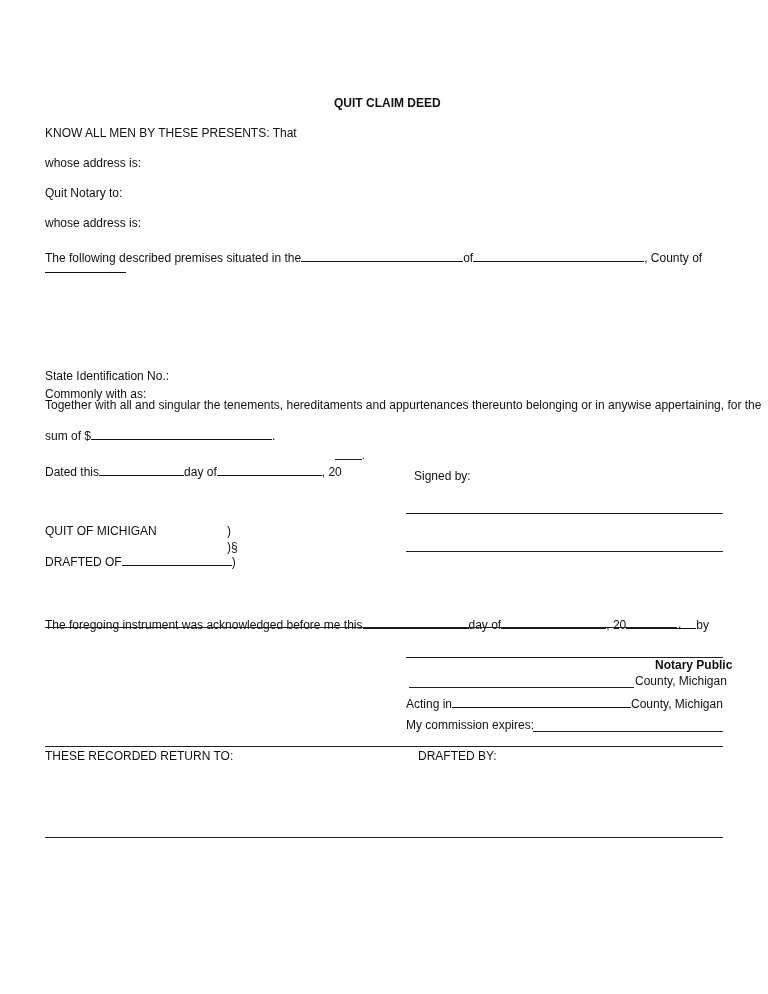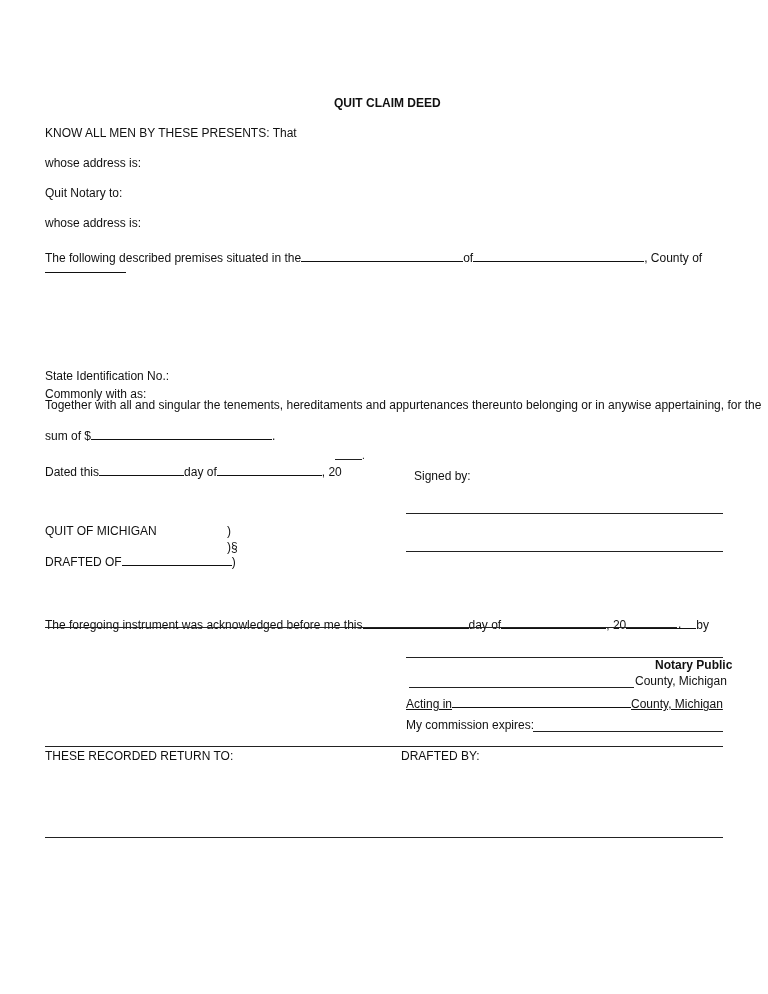--- a/index.html
+++ b/index.html
@@ -58,24 +58,24 @@
   <div class="abs" style="left:45px; top:617px;">
     <span>The foregoing instrument was acknowledged before me this</span><span class="blank" style="width:106px;"></span><span>day of</span><span class="blank" style="width:105px;"></span><span>, 20</span><span class="blank" style="width:70px;"></span><span>by</span>
   </div>
   <div class="hthin" style="left:45px; top:627px; width:632px;"></div>
   <div class="abs" style="left:678px; top:617px;">.</div>
 
   <div class="hline" style="left:406px; top:657px; width:317px;"></div>
   <div class="abs" style="left:655px; top:658px;font-weight:bold;">Notary Public</div>
   <div class="hthin" style="left:409px; top:687px; width:225px;"></div>
   <div class="abs" style="left:635px; top:674px;">County, Michigan</div>
-  <div class="abs" style="left:406px; top:696px;text-decoration:underline;">
+  <div class="abs" style="left:406px; top:696px;">
     <span>Acting in</span><span class="blank" style="width:179px;"></span><span>County,  Michigan</span>
   </div>
   <div class="abs" style="left:406px; top:718px;">My commission expires:</div>
   <div class="hthin" style="left:533px; top:731px; width:190px;"></div>
 
   <div class="hline" style="left:45px; top:746px; width:678px;"></div>
   <div class="abs" style="left:45px; top:749px;">THESE RECORDED RETURN TO:</div>
-  <div class="abs" style="left:401px; top:749px;">DRAFTED BY:</div>
+  <div class="abs" style="left:418px; top:749px;">DRAFTED BY:</div>
   <div class="hline" style="left:45px; top:837px; width:678px;"></div>
 
 </div>
 
 </body></html>

